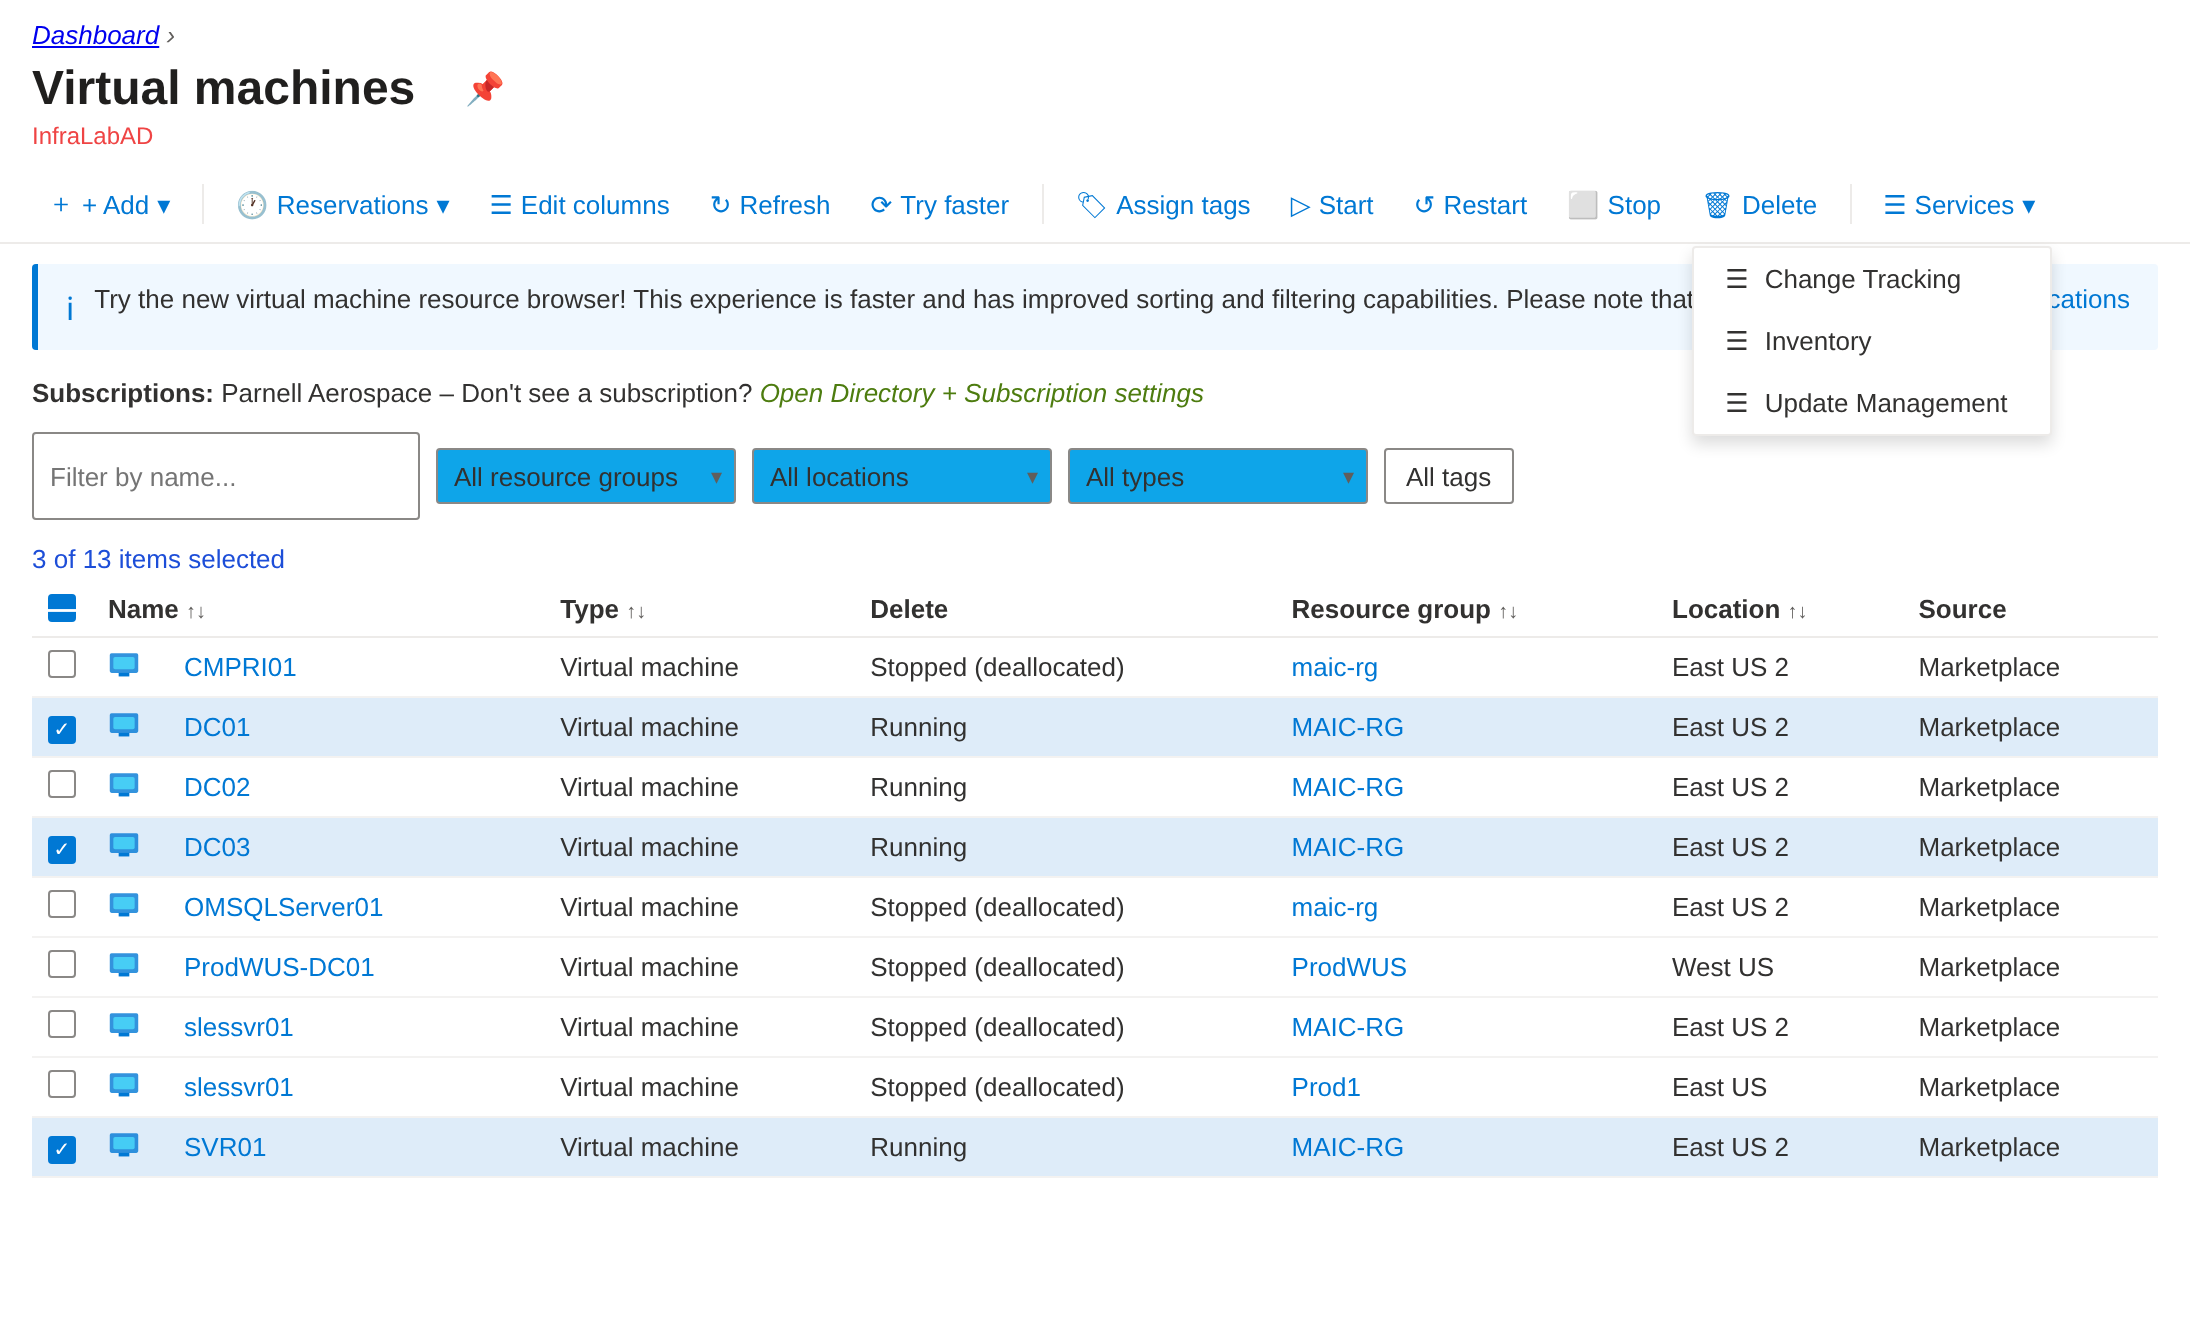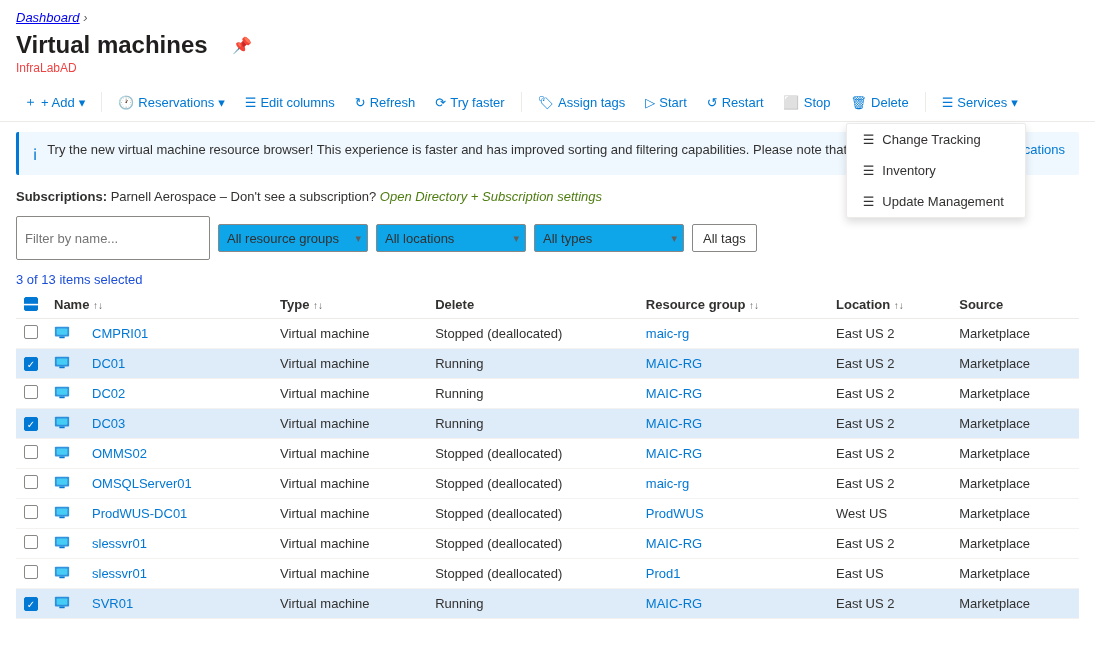--- a/index.html
+++ b/index.html
@@ -300,38 +300,20 @@
         </tr>
         <tr>
           <td><div class="checkbox"></div></td>
           <td>
             <div class="name-cell">
               <span><svg xmlns="http://www.w3.org/2000/svg" viewBox="0 0 18 18" width="16" height="16">
                   <rect x="1" y="3" width="16" height="11" rx="1" fill="#0078d4" opacity="0.8"></rect>
                   <rect x="3" y="5" width="12" height="7" rx="1" fill="#50e6ff" opacity="0.7"></rect>
                   <rect x="6" y="14" width="6" height="2" fill="#0078d4"></rect>
                 </svg></span>
-              <a href="#">OMMS02</a>
-            </div>
-          </td>
-          <td>Virtual machine</td>
-          <td>Stopped (deallocated)</td>
-          <td><a href="#">MAIC-RG</a></td>
-          <td>East US 2</td>
-          <td>Marketplace</td>
-        </tr>
-        <tr>
-          <td><div class="checkbox"></div></td>
-          <td>
-            <div class="name-cell">
-              <span><svg xmlns="http://www.w3.org/2000/svg" viewBox="0 0 18 18" width="16" height="16">
-                  <rect x="1" y="3" width="16" height="11" rx="1" fill="#0078d4" opacity="0.8"></rect>
-                  <rect x="3" y="5" width="12" height="7" rx="1" fill="#50e6ff" opacity="0.7"></rect>
-                  <rect x="6" y="14" width="6" height="2" fill="#0078d4"></rect>
-                </svg></span>
               <a href="#">OMSQLServer01</a>
             </div>
           </td>
           <td>Virtual machine</td>
           <td>Stopped (deallocated)</td>
           <td><a href="#">maic-rg</a></td>
           <td>East US 2</td>
           <td>Marketplace</td>
         </tr>
         <tr>

